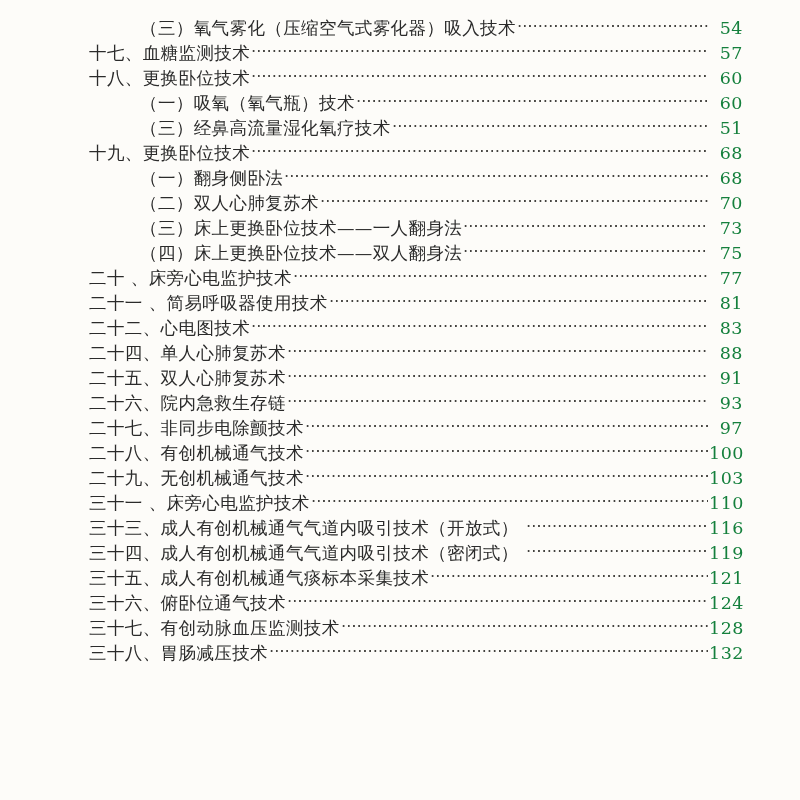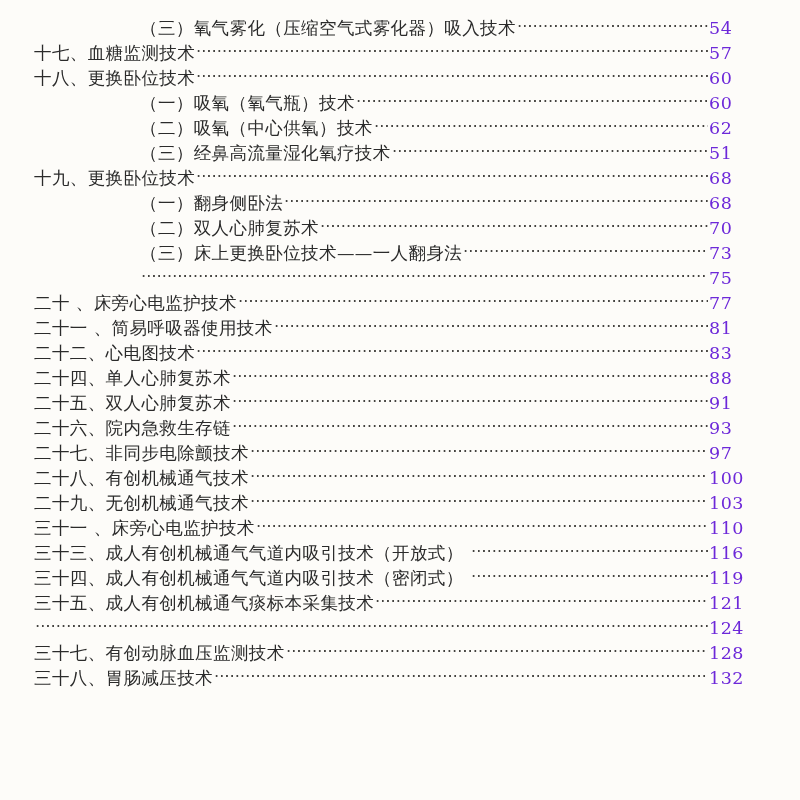--- a/index.html
+++ b/index.html
@@ -31,21 +31,21 @@
     align-items: baseline;
     height: 25px;
     line-height: 25px;
     font-size: 17.5px;
     white-space: nowrap;
     padding-right: 57px;
   }
 
   
   .toc-row.lvl1 {
-    padding-left: 34px;
+    padding-left: 89px;
   }
   
   .toc-row.lvl2 {
     padding-left: 140px;
   }
 
   .toc-title {
     flex: 0 0 auto;
     letter-spacing: 0.4px;
   }
@@ -71,24 +71,24 @@
   }
 
   
   .toc-row.gap-lead .toc-leader {
     margin-left: 7px;
   }
 
   .toc-page {
     flex: 0 0 auto;
     width: 34px;
-    text-align: left;
+    text-align: right;
     font-size: 17.5px;
     letter-spacing: 0.5px;
-    color: #6d28d9;
+    color: #15803d;
   }
 </style>
 </head>
 <body>
 
 <div id="toc">
     <div class="toc-row lvl2">
       <span class="toc-title">（三）氧气雾化（压缩空气式雾化器）吸入技术</span>
       <span class="toc-leader"></span>
       <span class="toc-page">54</span>
@@ -102,25 +102,20 @@
       <span class="toc-title">十八、更换卧位技术</span>
       <span class="toc-leader"></span>
       <span class="toc-page">60</span>
     </div>
     <div class="toc-row lvl2">
       <span class="toc-title">（一）吸氧（氧气瓶）技术</span>
       <span class="toc-leader"></span>
       <span class="toc-page">60</span>
     </div>
     <div class="toc-row lvl2">
-      <span class="toc-title">（二）吸氧（中心供氧）技术</span>
-      <span class="toc-leader"></span>
-      <span class="toc-page">62</span>
-    </div>
-    <div class="toc-row lvl2">
       <span class="toc-title">（三）经鼻高流量湿化氧疗技术</span>
       <span class="toc-leader"></span>
       <span class="toc-page">51</span>
     </div>
     <div class="toc-row lvl1">
       <span class="toc-title">十九、更换卧位技术</span>
       <span class="toc-leader"></span>
       <span class="toc-page">68</span>
     </div>
     <div class="toc-row lvl2">
@@ -132,20 +127,21 @@
       <span class="toc-title">（二）双人心肺复苏术</span>
       <span class="toc-leader"></span>
       <span class="toc-page">70</span>
     </div>
     <div class="toc-row lvl2">
       <span class="toc-title">（三）床上更换卧位技术——一人翻身法</span>
       <span class="toc-leader"></span>
       <span class="toc-page">73</span>
     </div>
     <div class="toc-row lvl2">
+      <span class="toc-title">（四）床上更换卧位技术——双人翻身法</span>
       <span class="toc-leader"></span>
       <span class="toc-page">75</span>
     </div>
     <div class="toc-row lvl1">
       <span class="toc-title">二十 、床旁心电监护技术</span>
       <span class="toc-leader"></span>
       <span class="toc-page">77</span>
     </div>
     <div class="toc-row lvl1">
       <span class="toc-title">二十一 、简易呼吸器使用技术</span>
@@ -201,20 +197,21 @@
       <span class="toc-title">三十四、成人有创机械通气气道内吸引技术（密闭式）</span>
       <span class="toc-leader"></span>
       <span class="toc-page">119</span>
     </div>
     <div class="toc-row lvl1">
       <span class="toc-title">三十五、成人有创机械通气痰标本采集技术</span>
       <span class="toc-leader"></span>
       <span class="toc-page">121</span>
     </div>
     <div class="toc-row lvl1">
+      <span class="toc-title">三十六、俯卧位通气技术</span>
       <span class="toc-leader"></span>
       <span class="toc-page">124</span>
     </div>
     <div class="toc-row lvl1">
       <span class="toc-title">三十七、有创动脉血压监测技术</span>
       <span class="toc-leader"></span>
       <span class="toc-page">128</span>
     </div>
     <div class="toc-row lvl1">
       <span class="toc-title">三十八、胃肠减压技术</span>

